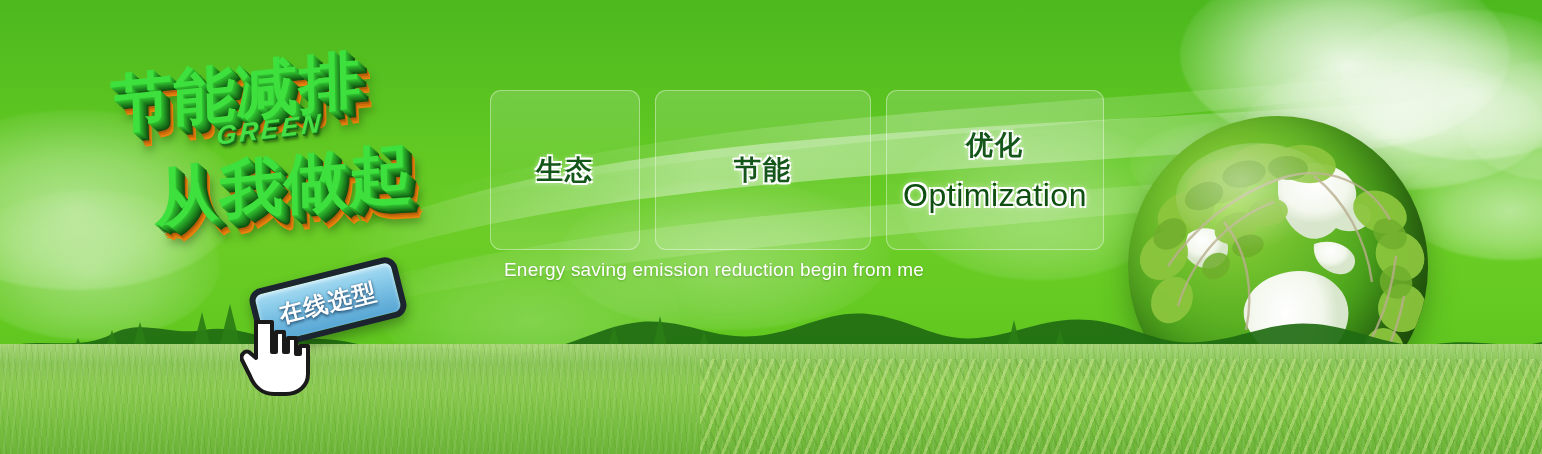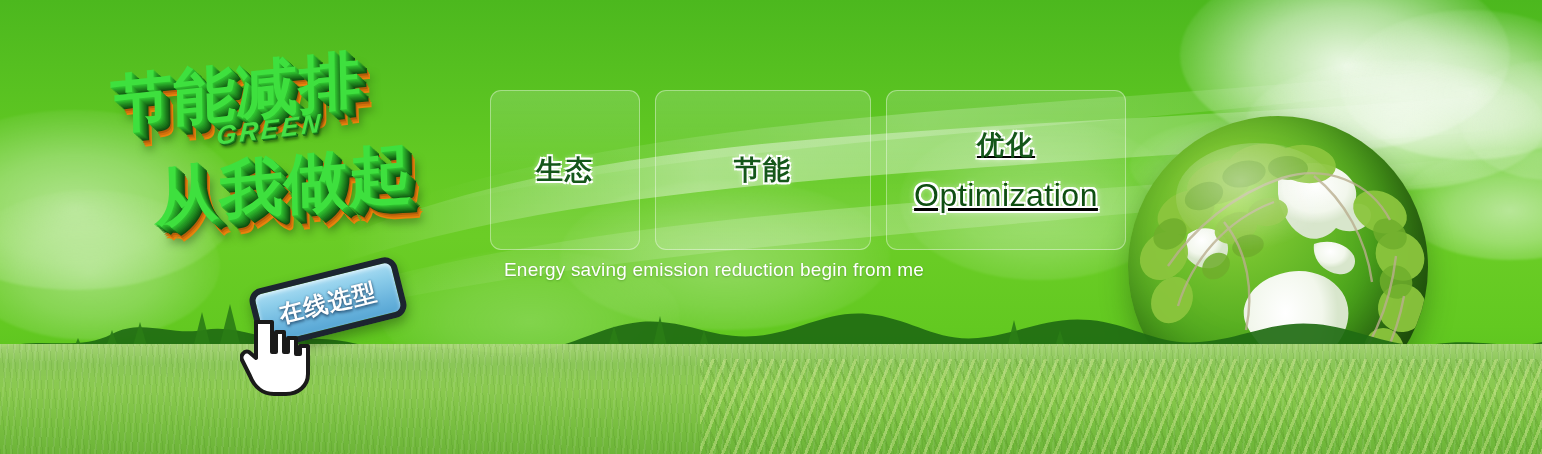--- a/index.html
+++ b/index.html
@@ -304,21 +304,21 @@
     <div class="hl-row hl-bot">从我做起</div>
   </div>
 
   <div class="cards">
     <div class="card" style="width:150px;">
       <div class="card-cn">生态</div>
     </div>
     <div class="card" style="width:216px;">
       <div class="card-cn">节能</div>
     </div>
-    <div class="card" style="width:240px;text-decoration:underline;">
+    <div class="card" style="width:218px;">
       <div class="card-cn">优化</div>
       <div class="card-en">Optimization</div>
     </div>
   </div>
 
   <div class="tagline">Energy saving emission reduction begin from me</div>
 
   <div class="cta-wrap">
     <div class="cta">
       <span class="cta-label">在线选型</span>

